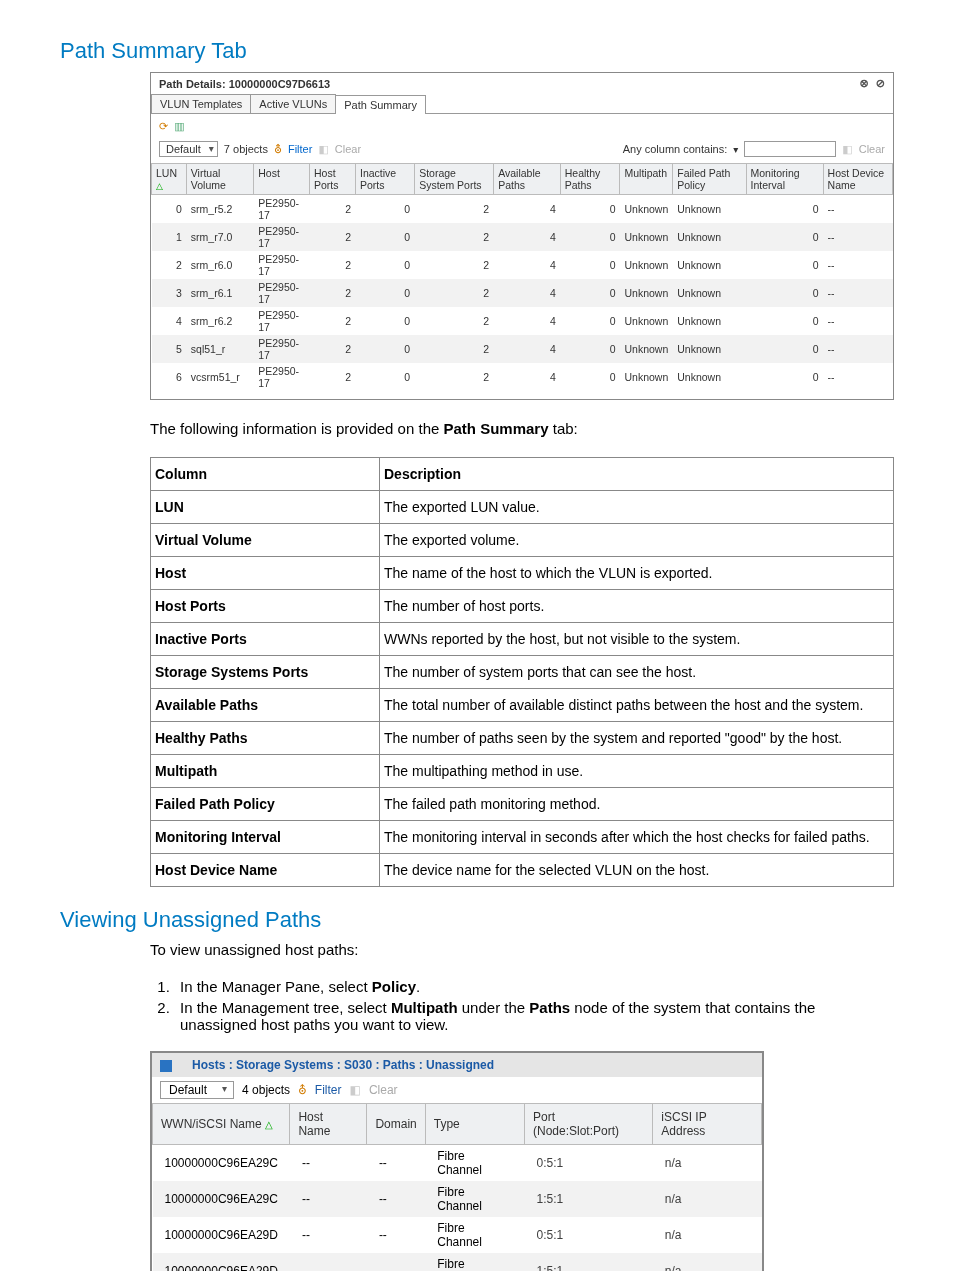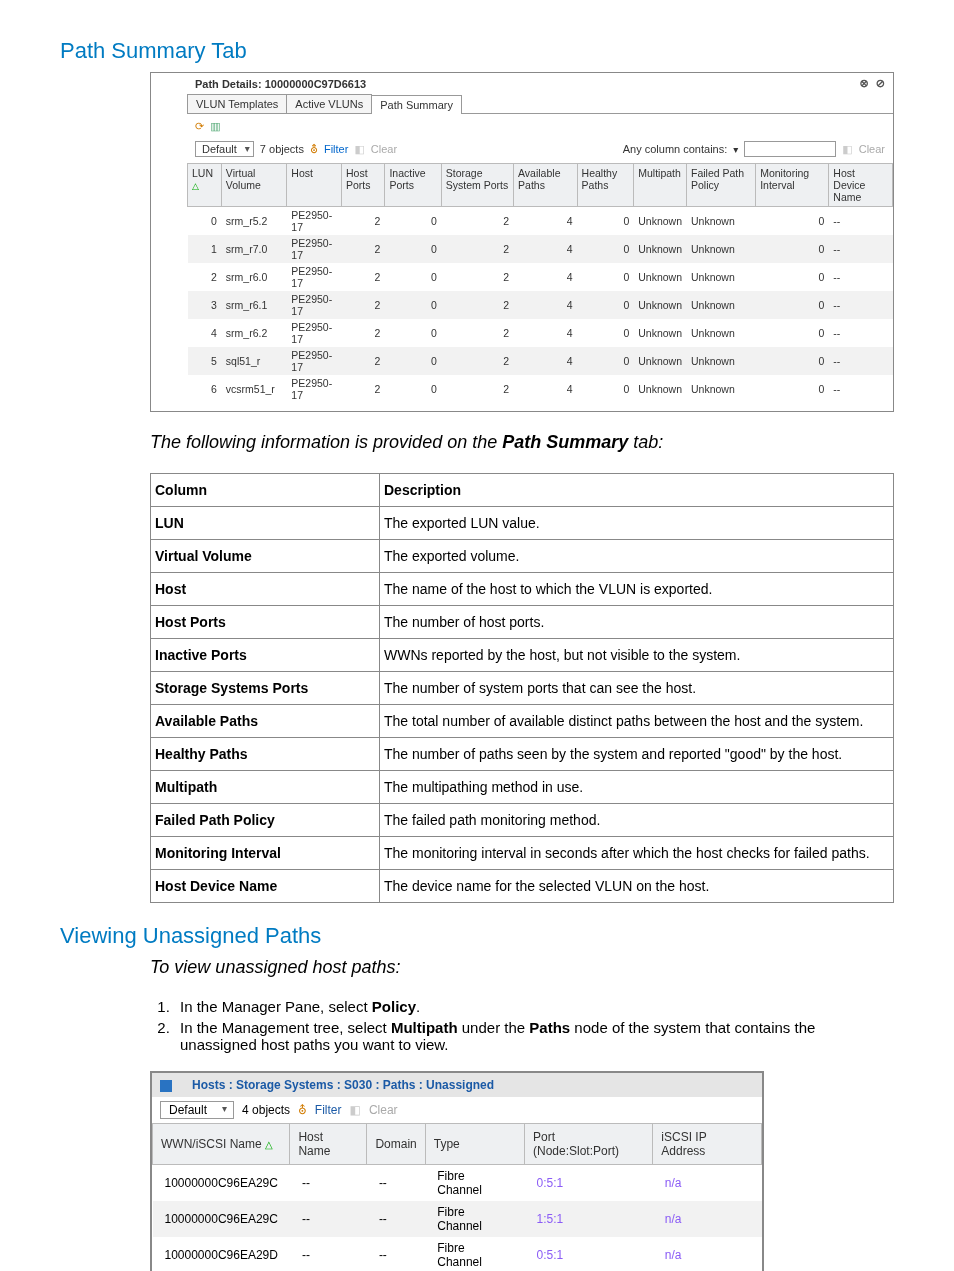--- a/index.html
+++ b/index.html
@@ -11,30 +11,29 @@
     background: #fff;
     width: 834px;
   }
   h2.section {
     color: #007bc2;
     font-weight: normal;
     font-size: 22px;
     margin: 8px 0 8px 0;
   }
   .body-indent { margin-left: 90px; }
-  .leadtext { margin: 20px 0; font-size: 18px; font-style: italic; }
+  .leadtext { margin: 20px 0; font-size: 15px; }
 
   
   .shot {
     border: 1px solid #888;
     background: #fff;
     font-size: 11px;
     color: #333;
     margin: 6px 0 10px 0;
-    padding-left: 36px;
   }
   .shot-header {
     display: flex;
     justify-content: space-between;
     align-items: center;
     padding: 4px 8px;
     font-weight: bold;
   }
   .shot-icons span { margin-left: 4px; color: #555; }
   .tabs { display: flex; border-bottom: 1px solid #999; }
@@ -125,21 +124,21 @@
   }
   .shot2-filter .sel:after{content:"▾"; position:absolute; right:6px; top:1px; font-size:10px; color:#555;}
   .shot2-filter .link{ color:#1b5aa6;}
   .shot2-filter .disabled{ color:#aaa;}
   table.grid2 { border-collapse: collapse; width:100%; font-size:12px; }
   table.grid2 th {
     border:1px solid #bbb; background:#eef0f2; padding:6px 8px; text-align:left; font-weight:normal; color:#333;
   }
   table.grid2 td { padding:4px 12px; }
   table.grid2 tr.alt td { background:#f2f2f2; }
-  .blue { color:#8b5cf6; }
+  .blue { color:#404040; }
   .footer { margin-top: 30px; font-size: 12.5px; color:#a16207;}
 </style>
 </head>
 <body>
 
 <h2 class="section">Path Summary Tab</h2>
 
 <div class="body-indent">
 
   <div class="shot">

